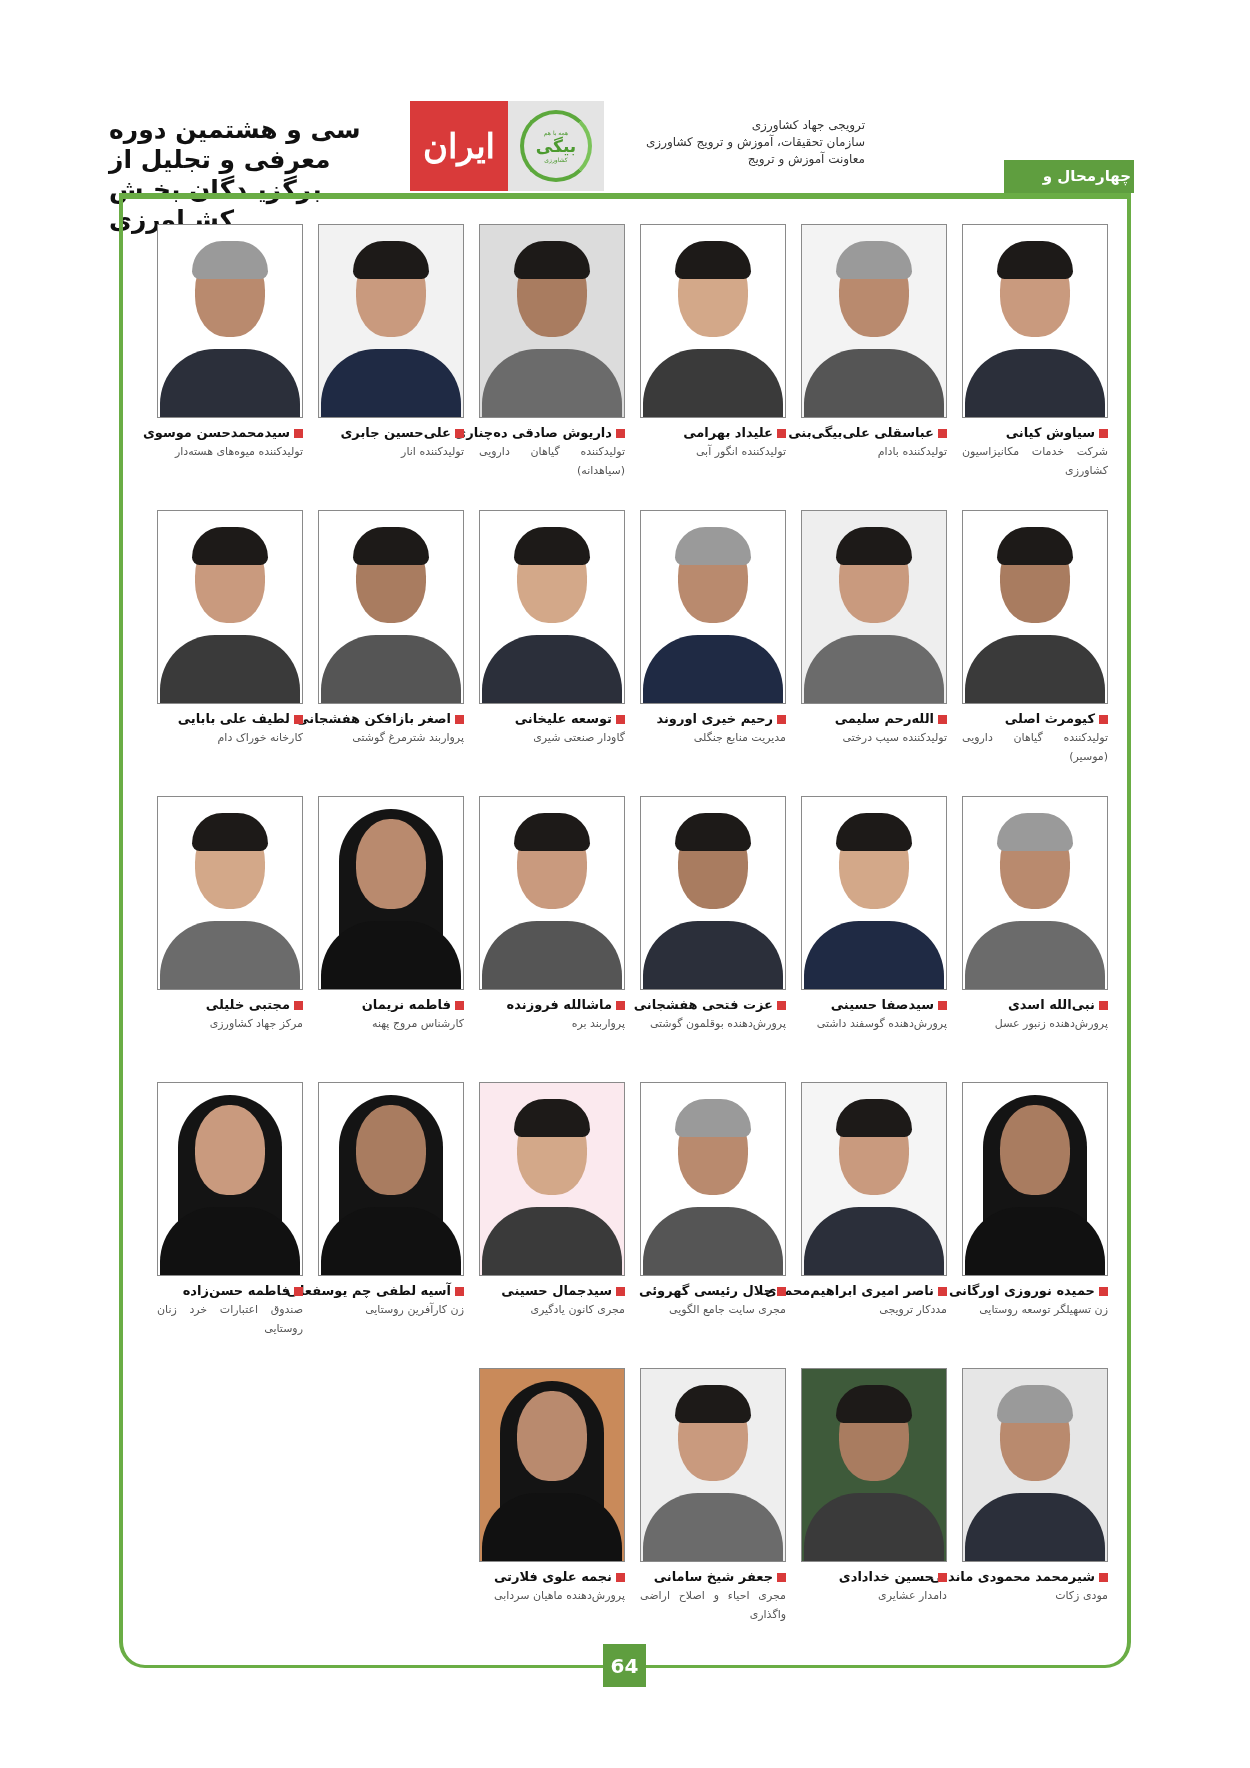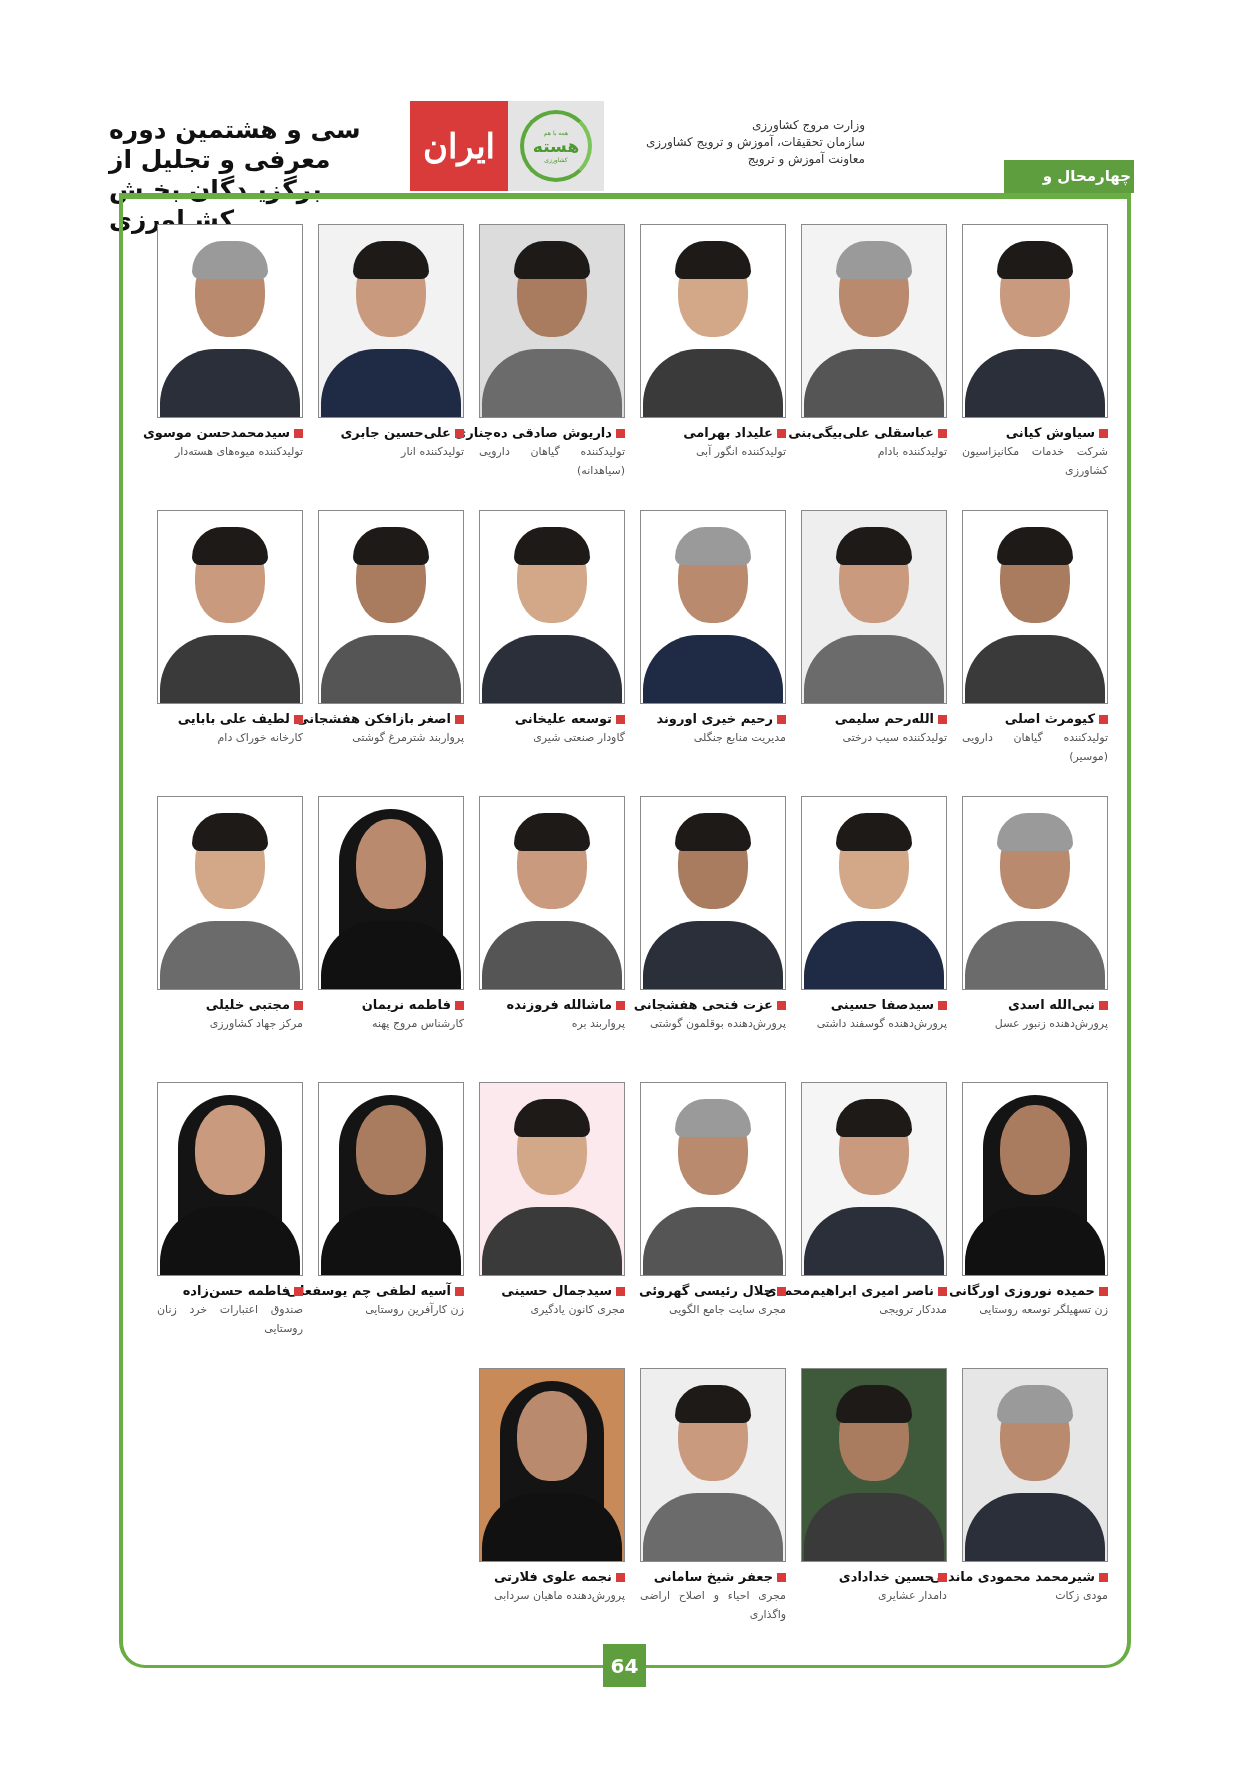--- a/index.html
+++ b/index.html
@@ -102,27 +102,27 @@
 
 <div class="hdr-title">سی و هشتمین دوره معرفی و تجلیل از برگزیـدگان بخـش کشـاورزی</div>
 
 <div class="logo-iran">
   <span>ایران</span>
 </div>
 
 <div class="logo-jahad">
   <div class="jahad-ring">
     <span class="top">همه با هم</span>
-    <span class="mid">هسته</span>
+    <span class="mid">بیگی</span>
     <span class="bot">کشاورزی</span>
   </div>
 </div>
 
 <div class="org-lines">
-  <div>وزارت مروج کشاورزی</div>
+  <div>ترویجی جهاد کشاورزی</div>
   <div>سازمان تحقیقات، آموزش و ترویج کشاورزی</div>
   <div>معاونت آموزش و ترویج</div>
 </div>
 
 <div class="province-tag">چهارمحال و بختیاری</div>
 
 <div class="frame"></div>
 
 <div class="grid" id="grid">
     <div class="card">

